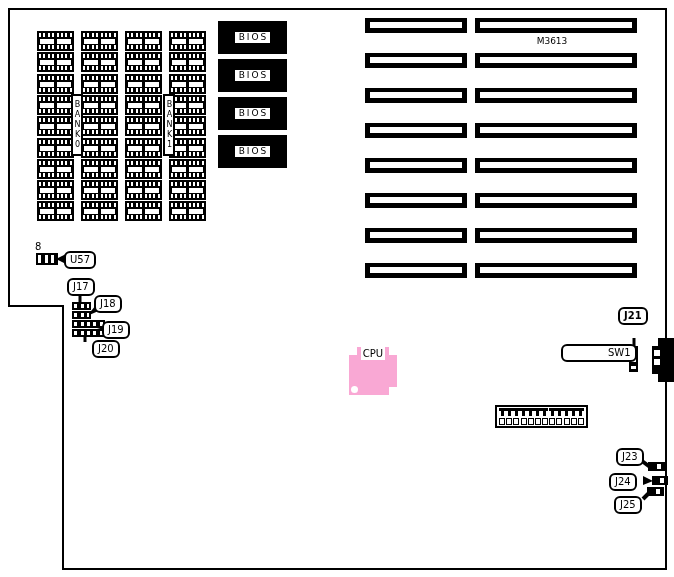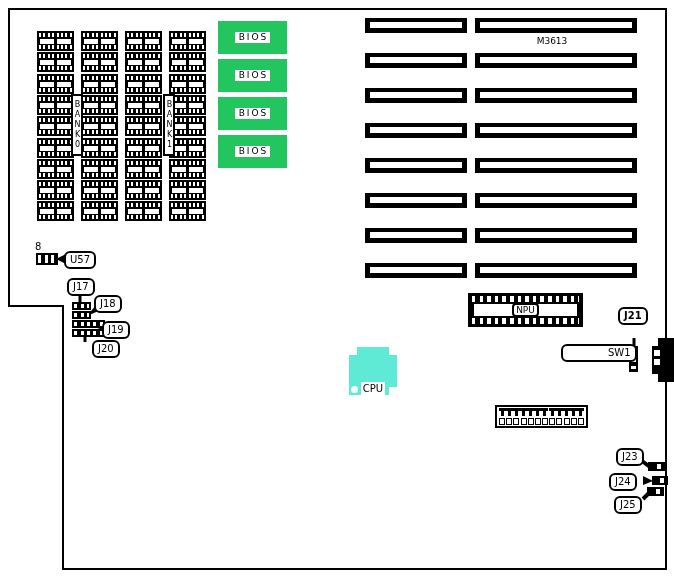--- a/index.html
+++ b/index.html
@@ -14,42 +14,42 @@
      background:repeating-linear-gradient(90deg,#fff 0 2px,rgba(0,0,0,0) 2px 4.4px);}
   .chip .pt{top:2px}.chip .pb{bottom:2px}
   .chip .ml,.chip .mr{position:absolute;top:8px;width:14px;height:5px;background:#fff;}
   .chip .ml{left:3px}.chip .mr{right:3px}
 
   .bank{position:absolute;top:94px;width:12px;height:62px;background:#fff;border:2px solid #000;
         box-sizing:border-box;z-index:4;writing-mode:vertical-lr;text-orientation:upright;
         font-size:8px;line-height:8px;letter-spacing:1px;display:flex;align-items:center;justify-content:center;}
 
   
-  .bios{position:absolute;left:218px;width:69px;height:33px;background:#22c55e;
+  .bios{position:absolute;left:218px;width:69px;height:33px;background:#000000;
         display:flex;align-items:center;justify-content:center;}
   .bios .lbl{background:#fff;font-size:9px;line-height:11px;letter-spacing:2px;padding:0 2px 0 4px;}
 
   
   .slot{position:absolute;height:15px;background:#000;}
   .slot .stripe{position:absolute;left:5px;right:5px;top:4px;height:6px;background:#fff;}
 
   .model{position:absolute;left:516px;top:36px;width:72px;text-align:center;font-size:9px;z-index:2;}
 
   
   .npu{position:absolute;left:468px;top:293px;width:115px;height:34px;background:#000;}
   .npu .pins{position:absolute;left:4px;right:4px;height:6px;
      background:repeating-linear-gradient(90deg,#fff 0 3.5px,rgba(0,0,0,0) 3.5px 7.6px);}
   .npu .tp{top:3px}.npu .bp{bottom:3px}
   .npu .band{position:absolute;left:6px;right:6px;top:11px;height:12px;background:#fff;
      display:flex;align-items:center;justify-content:center;}
   .npu .lbl{border:2px solid #000;border-radius:4px;background:#fff;font-size:9px;line-height:10px;padding:0 2px;}
 
   
-  .cpu{position:absolute;left:349px;top:347px;width:48px;height:48px;background:#5eead4;
-       display:flex;align-items:flex-end;justify-content:center;}
+  .cpu{position:absolute;left:349px;top:347px;width:48px;height:48px;background:#f9a8d4;
+       display:flex;align-items:flex-start;justify-content:center;}
   .cpu .nt{position:absolute;width:8px;height:8px;background:#fff;}
   .cpu .tl{left:0;top:0}.cpu .tr{right:0;top:0}.cpu .br{right:0;bottom:0}
   .cpu .dot{position:absolute;left:2px;bottom:2px;width:7px;height:7px;border-radius:50%;background:#fff;}
   .cpu .lbl{position:relative;background:#fff;font-size:10px;line-height:13px;padding:0 2px;}
 
   
   .pwr{position:absolute;left:495px;top:405px;width:93px;height:23px;background:#fff;
        border:2px solid #000;box-sizing:border-box;}
   .pwr .pins{position:absolute;left:2px;right:2px;top:0;height:9px;display:flex;justify-content:space-between;}
   .pwr .pin{position:relative;width:7px;height:9px;}
@@ -383,27 +383,20 @@
         <div class="slot" style="left: 365px; top: 263px; width: 102px;">
           <div class="stripe"></div>
         </div>
         <div class="slot" style="left: 475px; top: 263px; width: 162px;">
           <div class="stripe"></div>
         </div>
       </div>
 
     <div class="model">M3613</div>
 
-    <div class="npu">
-      <div class="pins tp"></div>
-      <div class="band">
-        <div class="lbl">NPU</div>
-      </div>
-      <div class="pins bp"></div>
-    </div>
 
     <div class="cpu">
       <div class="nt tl"></div>
       <div class="nt tr"></div>
       <div class="nt br"></div>
       <div class="dot"></div>
       <div class="lbl">CPU</div>
     </div>
 
     <div class="pwr">

